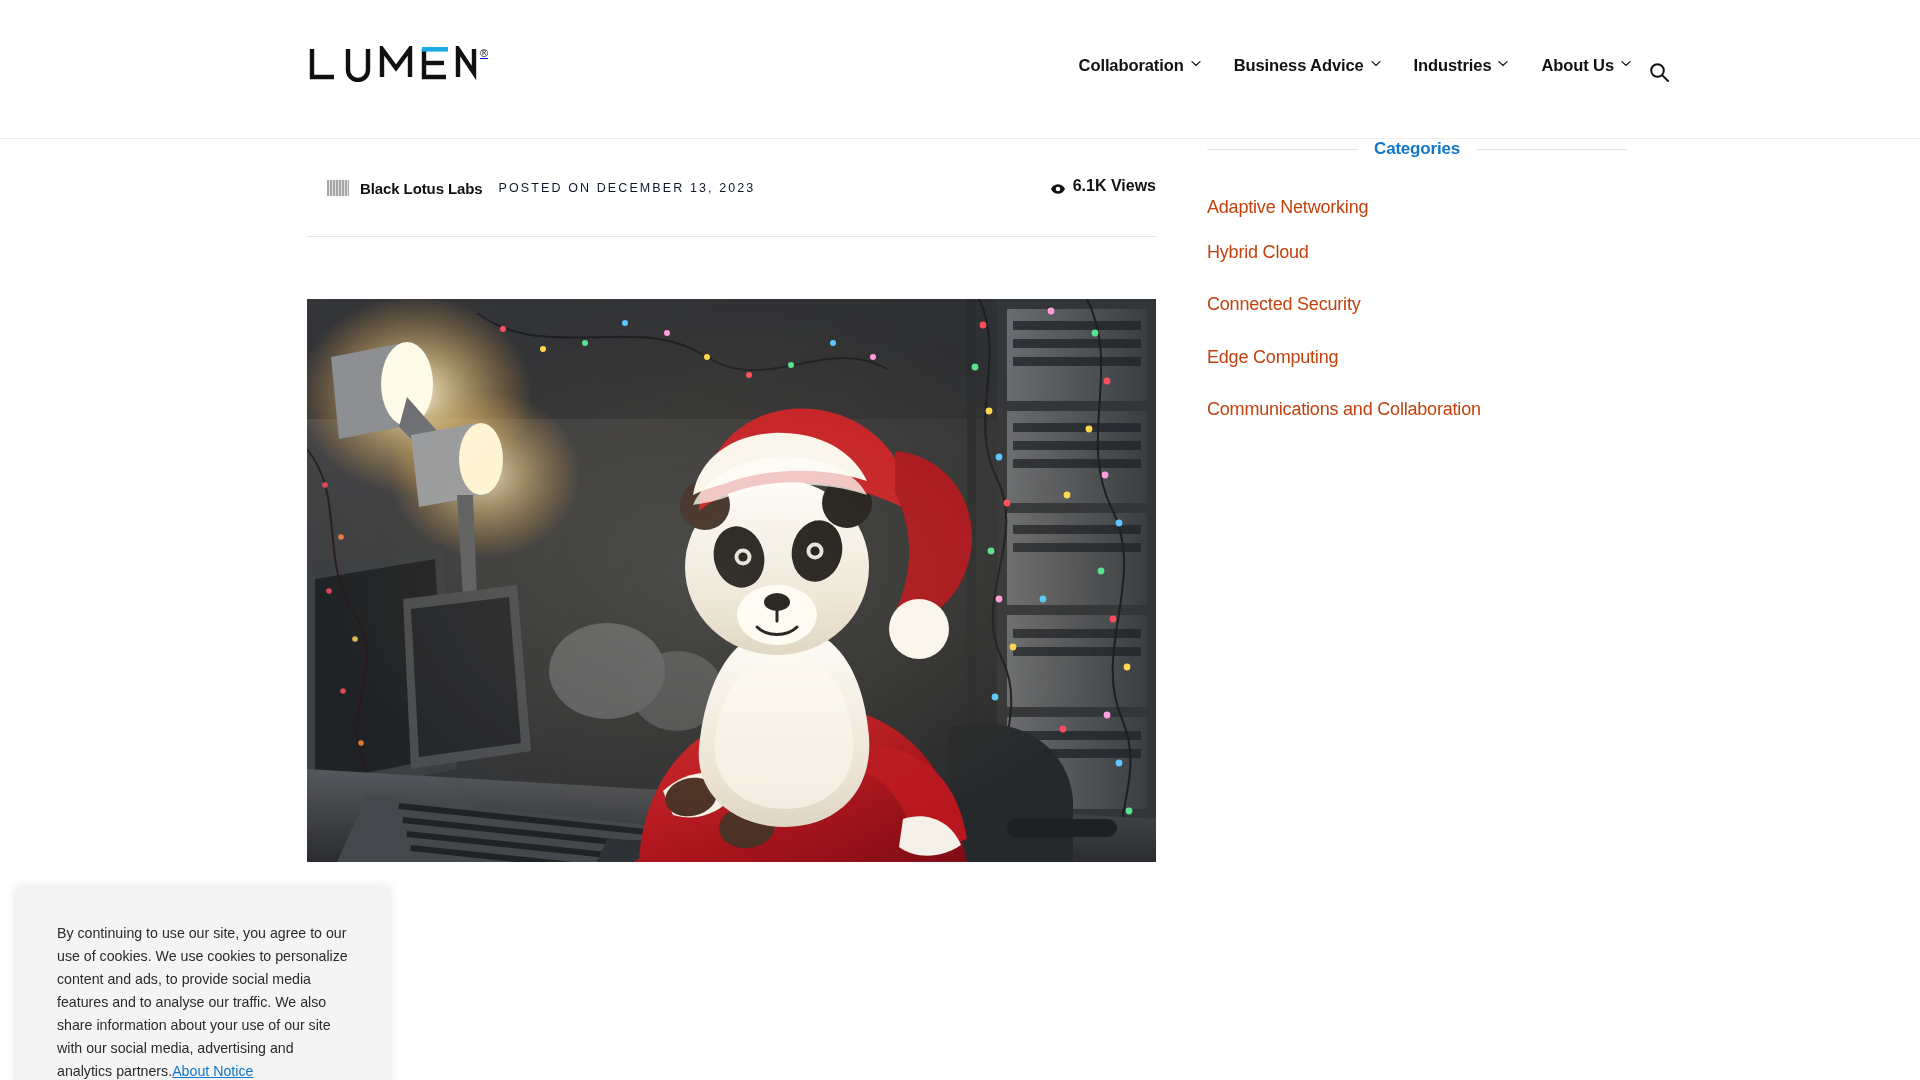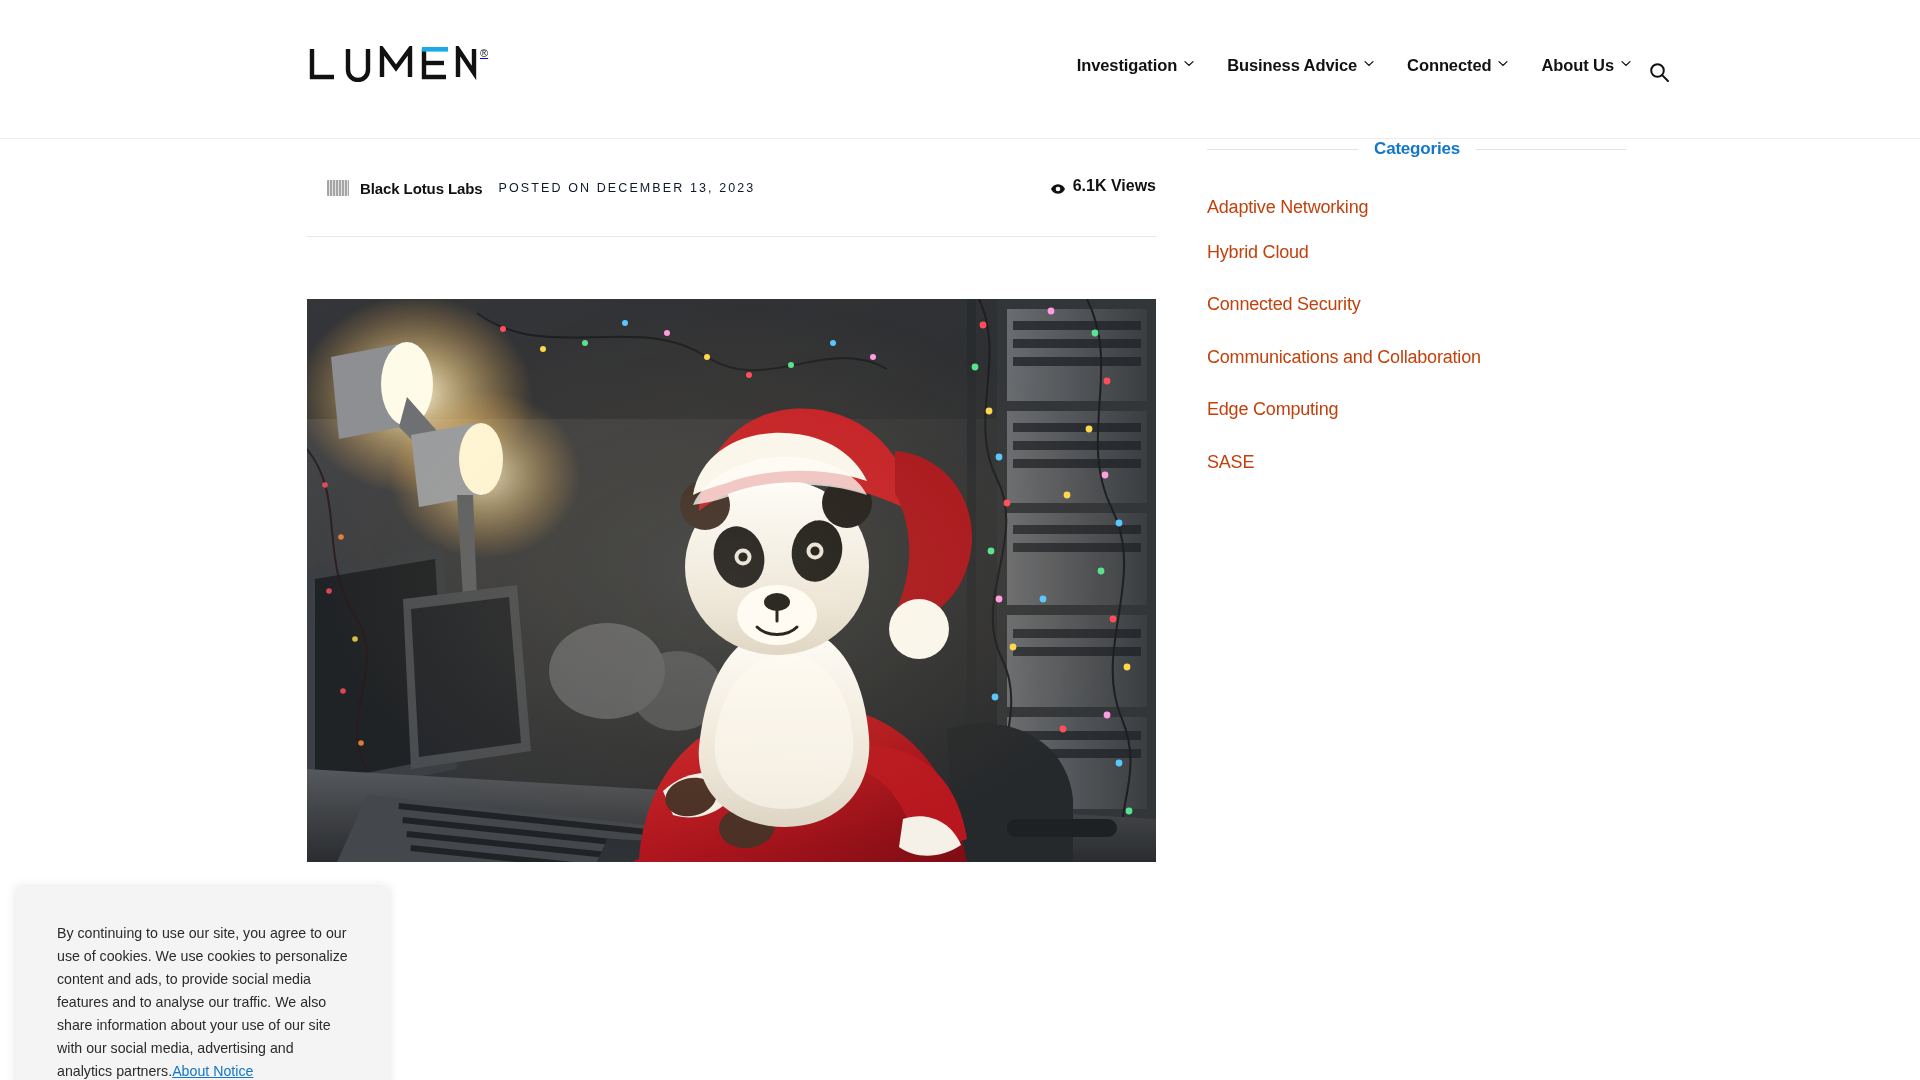--- a/index.html
+++ b/index.html
@@ -162,37 +162,37 @@
           <path d="M150 31 L150 3 L166 27 L166 3"></path>
         </g>
         <rect x="114" y="1" width="26" height="4.6" fill="#1ba9e8"></rect>
       </svg>
     </span>
     <span class="logo-reg">®</span>
   </a>
 
   <nav class="main-nav">
     <div class="nav-item">
-      <span>Investigation</span>
+      <span>Collaboration</span>
       <span class="chev">
         <svg width="10" height="7" viewBox="0 0 10 7">
             <path d="M1 1.6 L5 5.4 L9 1.6" stroke="#111" stroke-width="1.3" fill="none" stroke-linecap="round"></path>
           </svg>
       </span>
     </div>
     <div class="nav-item">
       <span>Business Advice</span>
       <span class="chev">
         <svg width="10" height="7" viewBox="0 0 10 7">
             <path d="M1 1.6 L5 5.4 L9 1.6" stroke="#111" stroke-width="1.3" fill="none" stroke-linecap="round"></path>
           </svg>
       </span>
     </div>
     <div class="nav-item">
-      <span>Connected</span>
+      <span>Industries</span>
       <span class="chev">
         <svg width="10" height="7" viewBox="0 0 10 7">
             <path d="M1 1.6 L5 5.4 L9 1.6" stroke="#111" stroke-width="1.3" fill="none" stroke-linecap="round"></path>
           </svg>
       </span>
     </div>
     <div class="nav-item">
       <span>About Us</span>
       <span class="chev">
         <svg width="10" height="7" viewBox="0 0 10 7">
@@ -438,23 +438,22 @@
   <aside class="aside-col">
     <div class="cat-head">
       <span class="rule"></span>
       <span class="label">Categories</span>
       <span class="rule"></span>
     </div>
     <nav class="cat-list">
       <div class="cat-item">Adaptive Networking</div>
       <div class="cat-item">Hybrid Cloud</div>
       <div class="cat-item">Connected Security</div>
+      <div class="cat-item">Edge Computing</div>
       <div class="cat-item">Communications and Collaboration</div>
-      <div class="cat-item">Edge Computing</div>
-      <div class="cat-item">SASE</div>
     </nav>
   </aside>
 
   <section class="cookie-banner">
     <p class="cookie-text">
       <span>By continuing to use our site, you agree to our use of cookies. We use cookies to personalize content and ads, to provide social media features and to analyse our traffic. We also share information about your use of our site with our social media, advertising and analytics partners.</span><a class="cookie-link" href="#">About Notice</a>
     </p>
 
   </section>
 

